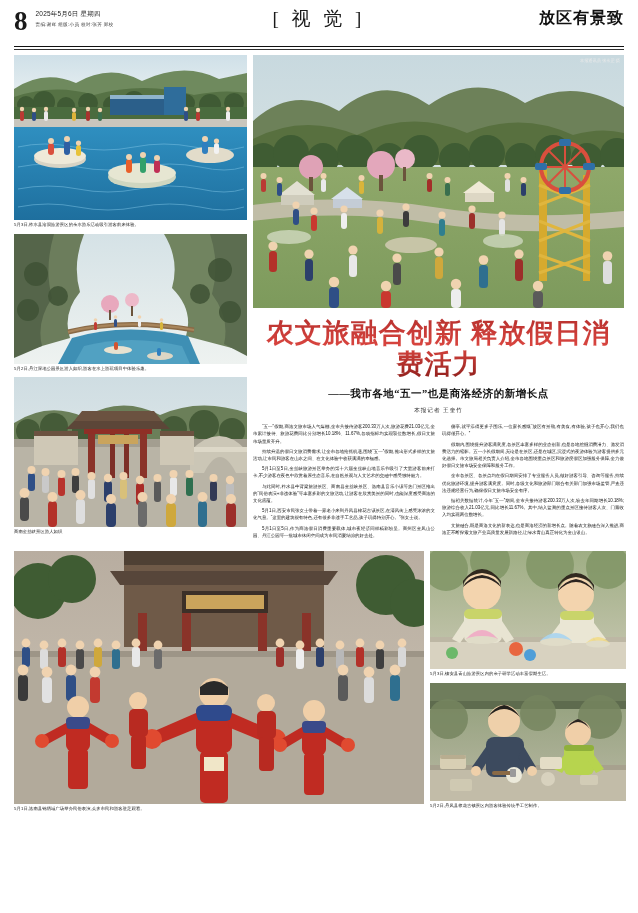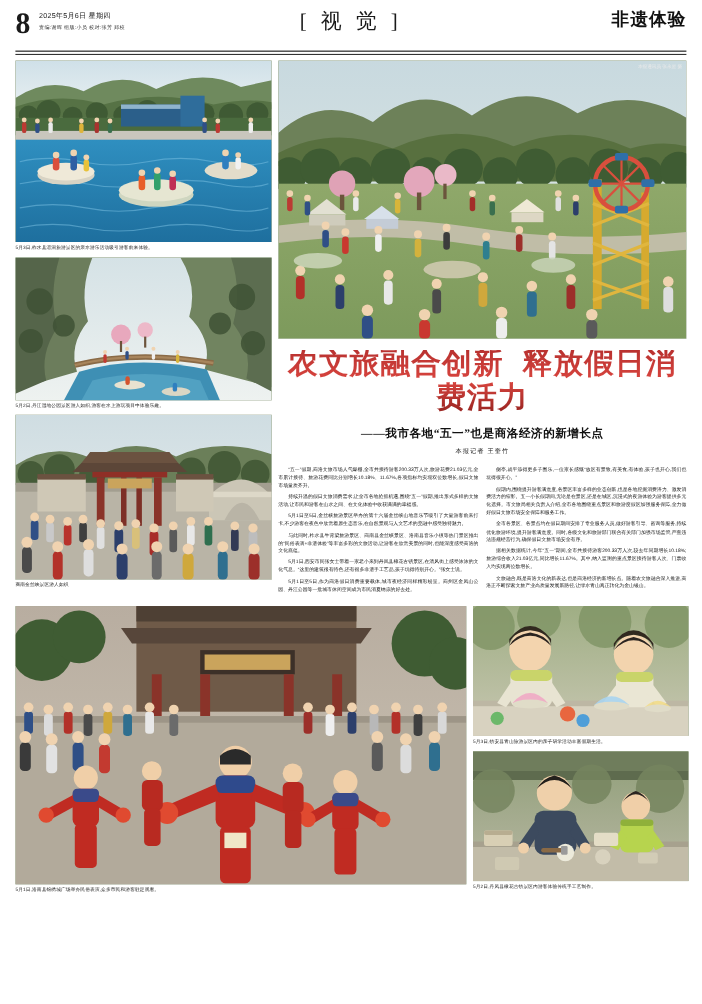--- a/index.html
+++ b/index.html
@@ -136,21 +136,21 @@
 
   .headline-block {
     margin-top: 10px;
     padding: 0 2px;
   }
   .headline {
     font-size: 27px;
     font-weight: bold;
     text-align: center;
     letter-spacing: 1px;
-    font-family: Liberation Mono, monospace;
+    font-family: Liberation Serif, serif;
     background: linear-gradient(180deg,#b8312f 0%, #d9453f 45%, #8e1f1c 100%);
     -webkit-background-clip: text;
     background-clip: text;
     color: transparent;
     line-height: 1.15;
   }
   .subheadline {
     margin-top: 7px;
     text-align: center;
     font-size: 10.5px;
@@ -205,21 +205,21 @@
 
   <div class="masthead">
     <div class="page-number">8</div>
     <div class="date-block">
       <div class="date-line">2025年5月6日 星期四</div>
       <div class="byline-line">责编:谢晖  组版:小员  校对:张芳  郑校</div>
     </div>
     <div class="section-title-wrap">
       <span class="section-title">[ 视 觉 ]</span>
     </div>
-    <div class="paper-logo">非遗体验</div>
+    <div class="paper-logo">放区有景致</div>
   </div>
   <div class="rule"></div>
   <div class="rule thin"></div>
 
   <div class="top-zone">
 
     <div class="col-left">
 
       <div class="photo ph-pool">
         <svg viewBox="0 0 233 165" width="233" height="165" preserveAspectRatio="none">

